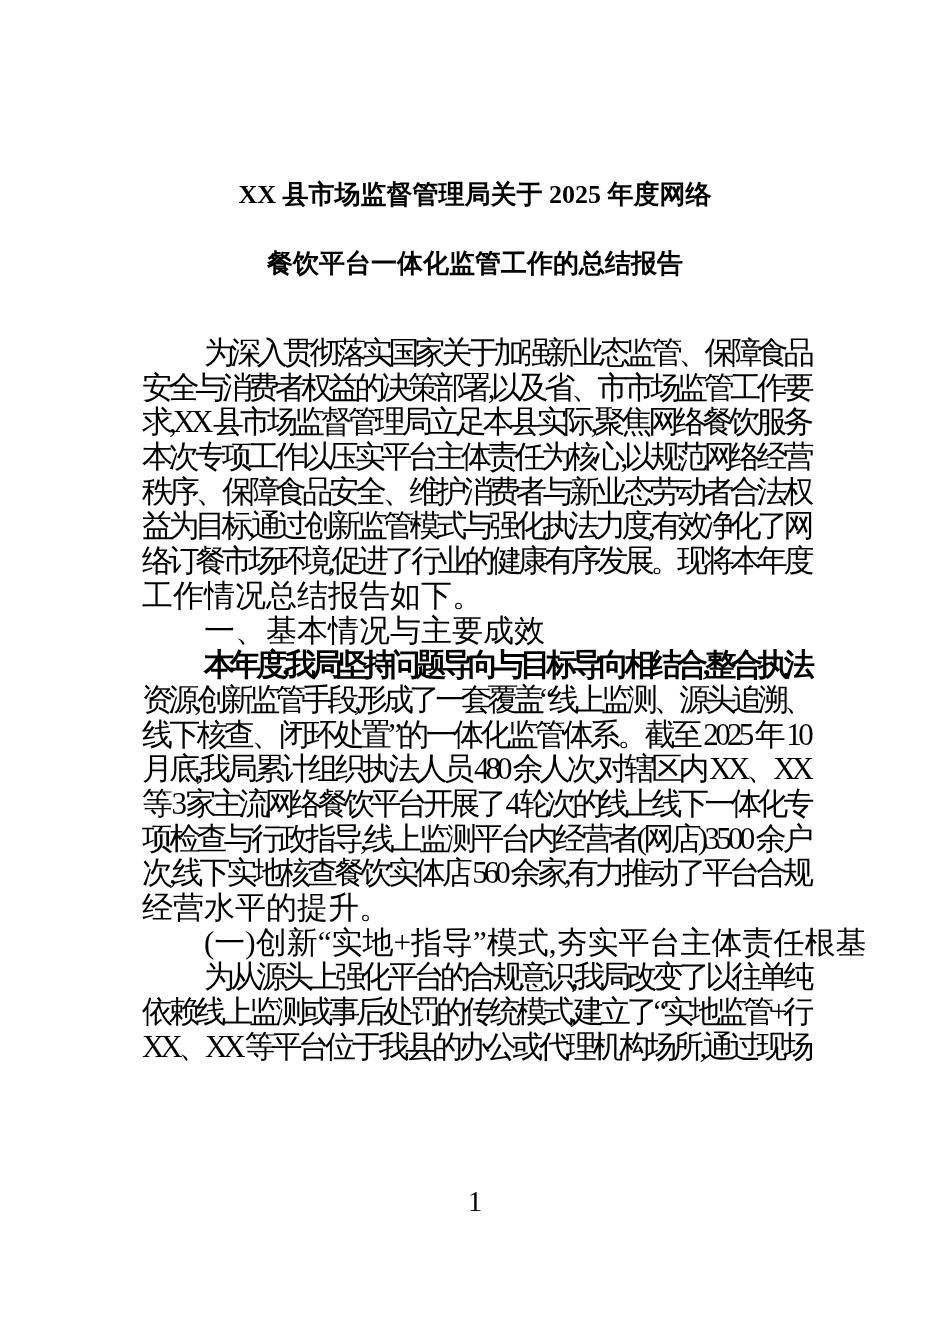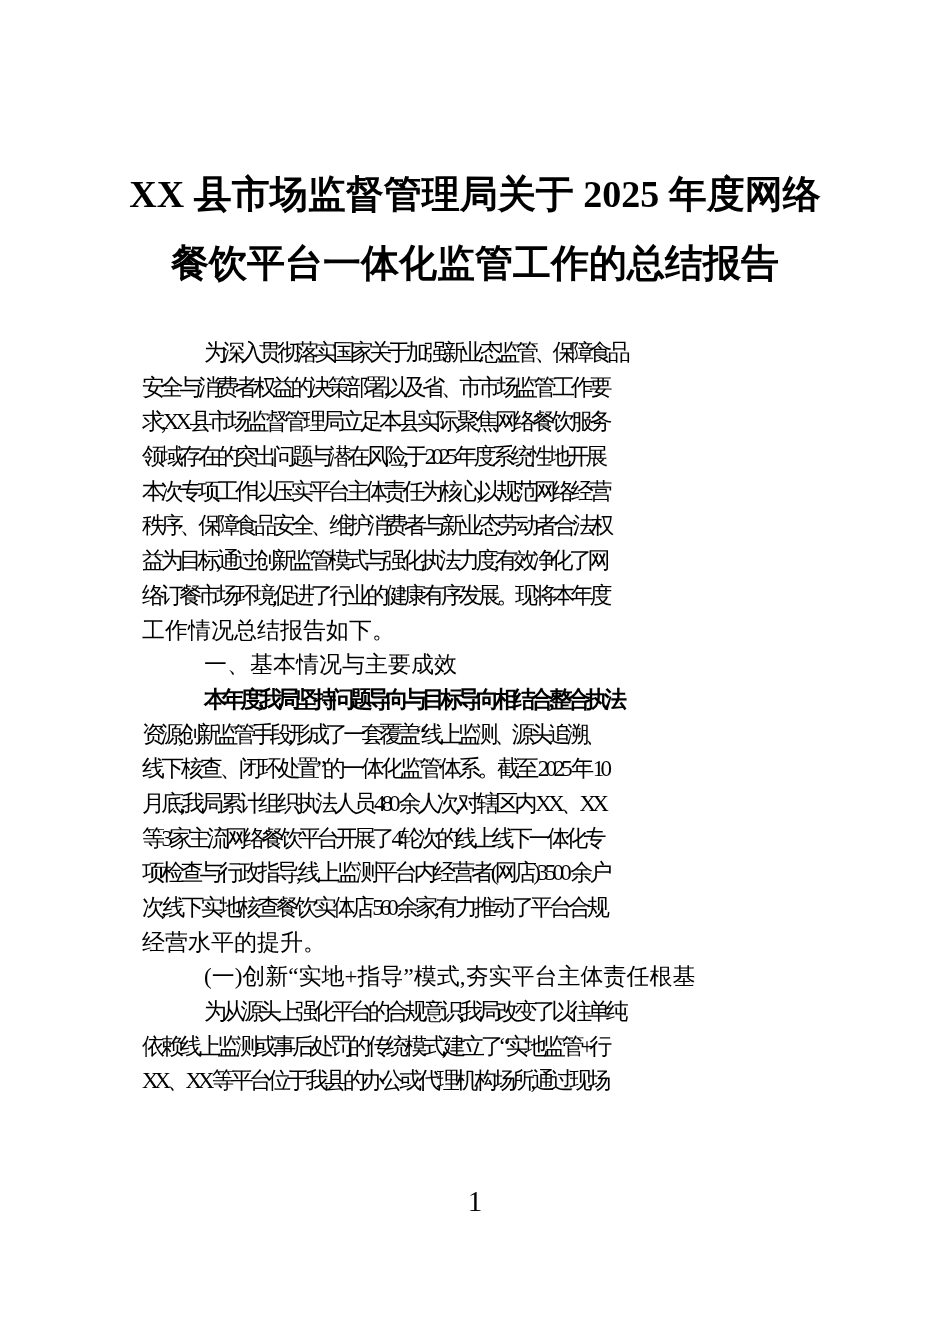--- a/index.html
+++ b/index.html
@@ -16,31 +16,31 @@
     overflow: hidden;
   }
   .doc-title {
     position: absolute;
     top: 160px;
     left: 0;
     width: 100%;
     text-align: center;
     font-family: "Liberation Serif", serif;
     font-weight: bold;
-    font-size: 38px;
+    font-size: 26px;
     line-height: 69px;
     color: #000000;
   }
   .doc-body {
     position: absolute;
     top: 336px;
     left: 142px;
     width: 668px;
     font-family: "Liberation Serif", sans-serif;
-    font-size: 23px;
+    font-size: 31px;
     line-height: 34.7px;
     color: #000000;
   }
   .ln {
     height: 34.7px;
     white-space: nowrap;
     overflow: visible;
   }
   .ln.ind {
     padding-left: 62px;
@@ -64,21 +64,20 @@
 
   <div class="doc-title">
     <div class="title-line">XX 县市场监督管理局关于 2025 年度网络</div>
     <div class="title-line">餐饮平台一体化监管工作的总结报告</div>
   </div>
 
   <div class="doc-body">
     <div class="ln ind fit"><span style="letter-spacing: -4.65217px;">为深入贯彻落实国家关于加强新业态监管、保障食品</span></div>
     <div class="ln fit"><span style="letter-spacing: -4.41346px;">安全与消费者权益的决策部署,以及省、市市场监管工作要</span></div>
     <div class="ln fit"><span style="letter-spacing: -4.03683px;">求,XX 县市场监督管理局立足本县实际,聚焦网络餐饮服务</span></div>
-    <div class="ln fit"><span style="letter-spacing: -4.34167px;">领域存在的突出问题与潜在风险,于 2025 年度系统性地开展</span></div>
     <div class="ln fit"><span style="letter-spacing: -4.41346px;">本次专项工作以压实平台主体责任为核心,以规范网络经营</span></div>
     <div class="ln fit"><span style="letter-spacing: -4.28px;">秩序、保障食品安全、维护消费者与新业态劳动者合法权</span></div>
     <div class="ln fit"><span style="letter-spacing: -4.53704px;">益为目标,通过创新监管模式与强化执法力度,有效净化了网</span></div>
     <div class="ln fit"><span style="letter-spacing: -4.41346px;">络订餐市场环境,促进了行业的健康有序发展。现将本年度</span></div>
     <div class="ln"><span>工作情况总结报告如下。</span></div>
     <div class="ln ind"><span>一、基本情况与主要成效</span></div>
     <div class="ln ind fit"><span style="letter-spacing: -4.9px; font-weight: bold;">本年度,我局坚持问题导向与目标导向相结合,整合执法</span></div>
     <div class="ln fit"><span style="letter-spacing: -4.86663px;">资源,创新监管手段,形成了一套覆盖“线上监测、源头追溯、</span></div>
     <div class="ln fit"><span style="letter-spacing: -3.64567px;">线下核查、闭环处置”的一体化监管体系。截至 2025 年 10</span></div>
     <div class="ln fit"><span style="letter-spacing: -3.96289px; margin-top: 45px;">月底,我局累计组织执法人员 480 余人次,对辖区内 XX、XX</span></div>

